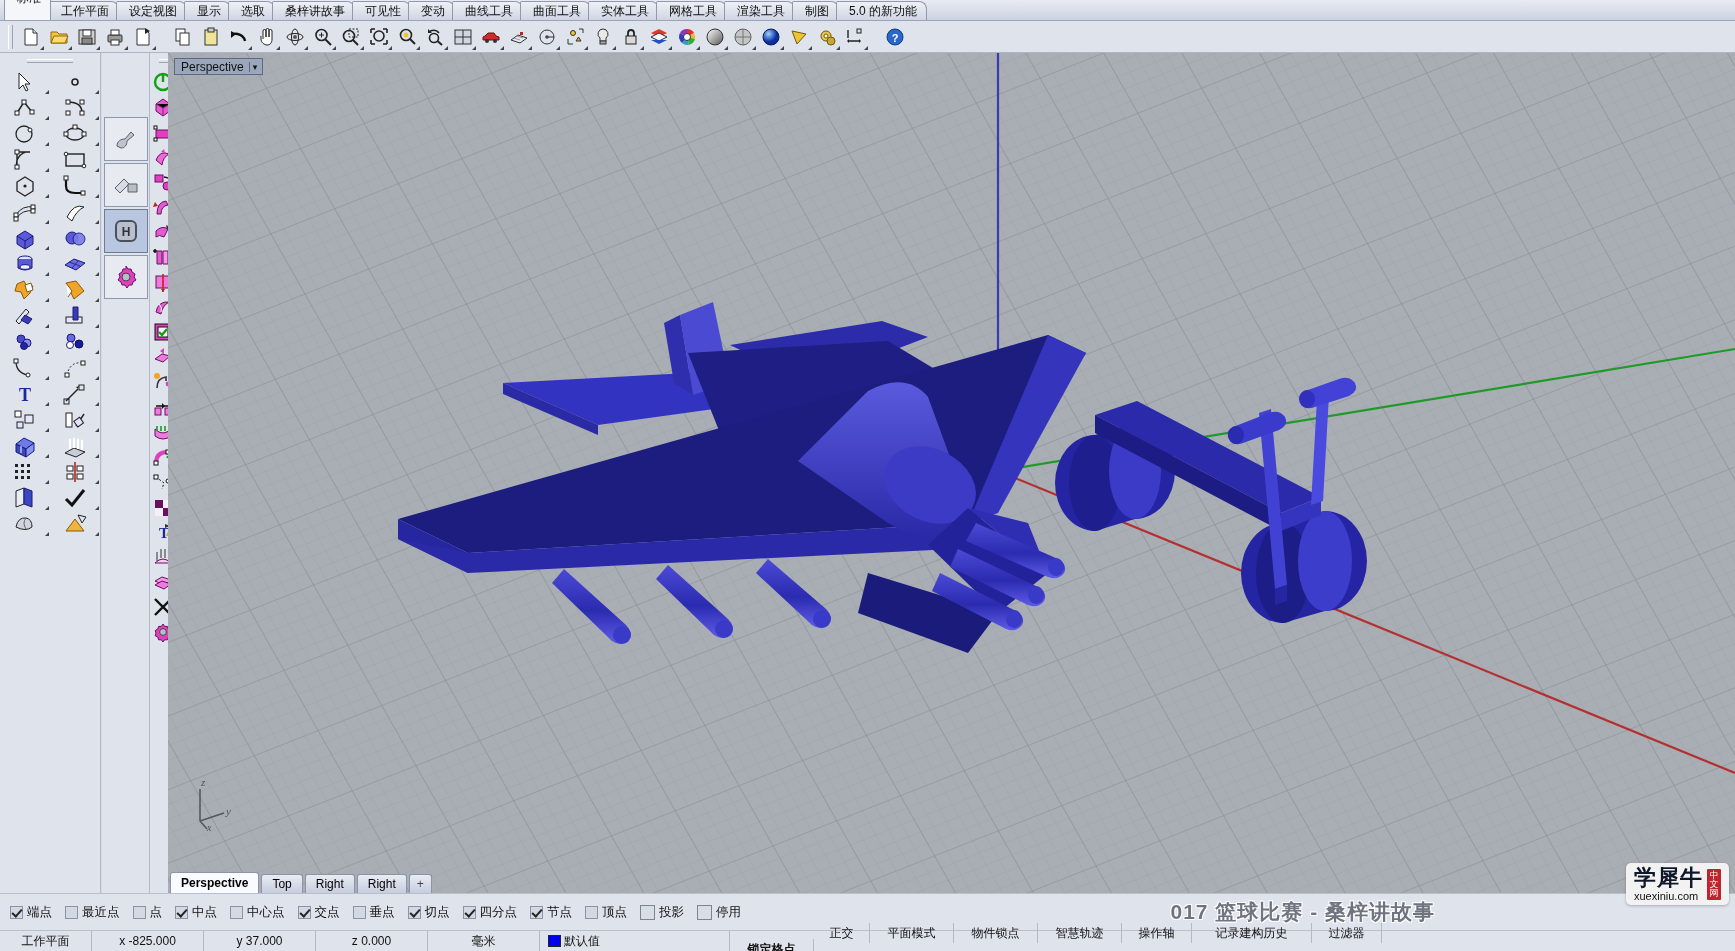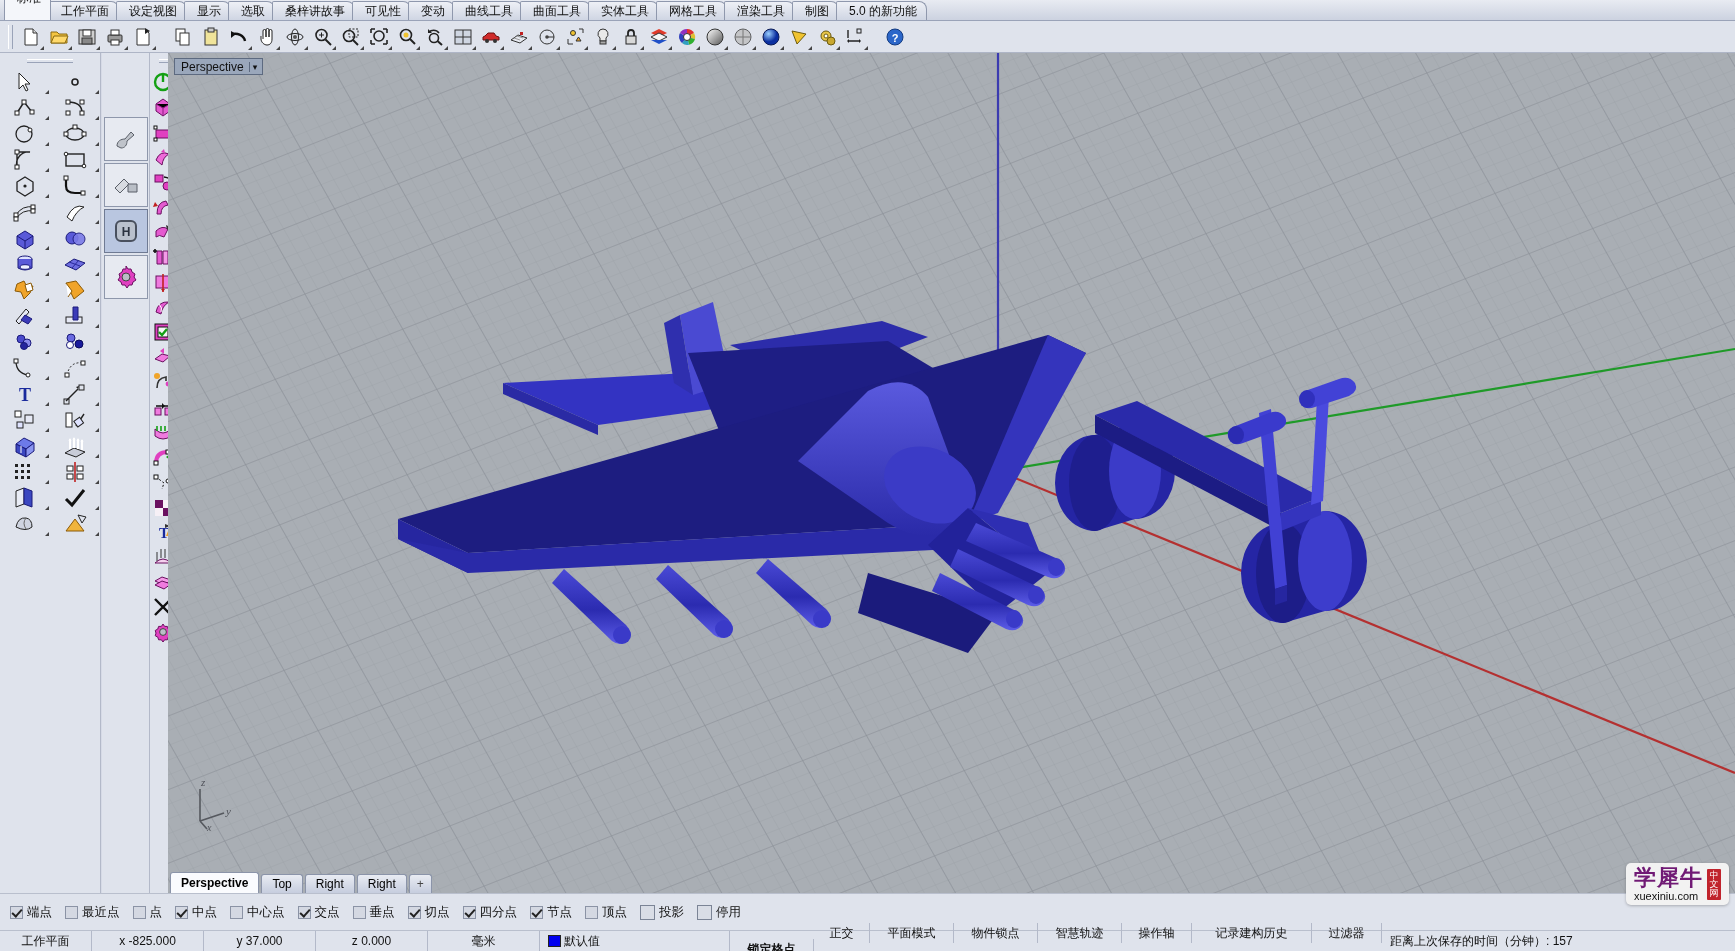--- a/index.html
+++ b/index.html
@@ -128,21 +128,21 @@
     position:absolute; right:300px; bottom:25px; z-index:30;
     font-size:21px; font-weight:bold; color:#6f7480;
     text-shadow:1px 1px 0 #fff, -1px -1px 0 #fff, 1px -1px 0 #fff, -1px 1px 0 #fff;
     letter-spacing:1px; pointer-events:none;
   }
   .wm-logo{
     position:absolute; right:6px; bottom:46px; z-index:30;
     background:#f2f2f2; border-radius:5px; padding:4px 8px 3px 8px;
     display:flex; align-items:center; box-shadow:0 1px 3px rgba(0,0,0,.25);
   }
-  .wm-logo .cn{ font-size:22px; font-weight:bold; color:#701a75; letter-spacing:1px; line-height:1;}
+  .wm-logo .cn{ font-size:22px; font-weight:bold; color:#0f172a; letter-spacing:1px; line-height:1;}
   .wm-logo .url{ font-size:11px; font-weight:normal; color:#111; line-height:1; margin-top:2px;}
   .wm-badge{ background:#c0232c; color:#fff; font-size:9px; line-height:9px;
      padding:2px 2px; margin-left:4px; width:14px; text-align:center; border-radius:1px;}
 
   
   .gizmo{ position:absolute; left:22px; bottom:62px; width:60px;height:60px; z-index:5;}
 </style>
 </head>
 <body>
 
@@ -1241,23 +1241,23 @@
     <div id="statustoggles" style="display:flex">
         <div class="scell b" style="width: 84px; margin-top: 16px;">锁定格点</div>
         <div class="scell" style="width: 56px;">正交</div>
         <div class="scell" style="width: 84px;">平面模式</div>
         <div class="scell" style="width: 84px;">物件锁点</div>
         <div class="scell" style="width: 84px;">智慧轨迹</div>
         <div class="scell" style="width: 70px;">操作轴</div>
         <div class="scell" style="width: 120px;">记录建构历史</div>
         <div class="scell" style="width: 70px;">过滤器</div>
       </div>
-    <div class="scell flex">距离上次保存的时间（分钟）: 157</div>
   </div>
 
+  <div class="wm-text">017 篮球比赛 - 桑梓讲故事</div>
   <div class="wm-logo">
     <div>
       <div class="cn">学犀牛</div>
       <div class="url">xuexiniu.com</div>
     </div>
     <div class="wm-badge">中<br>文<br>网</div>
   </div>
 
 </div>
 

